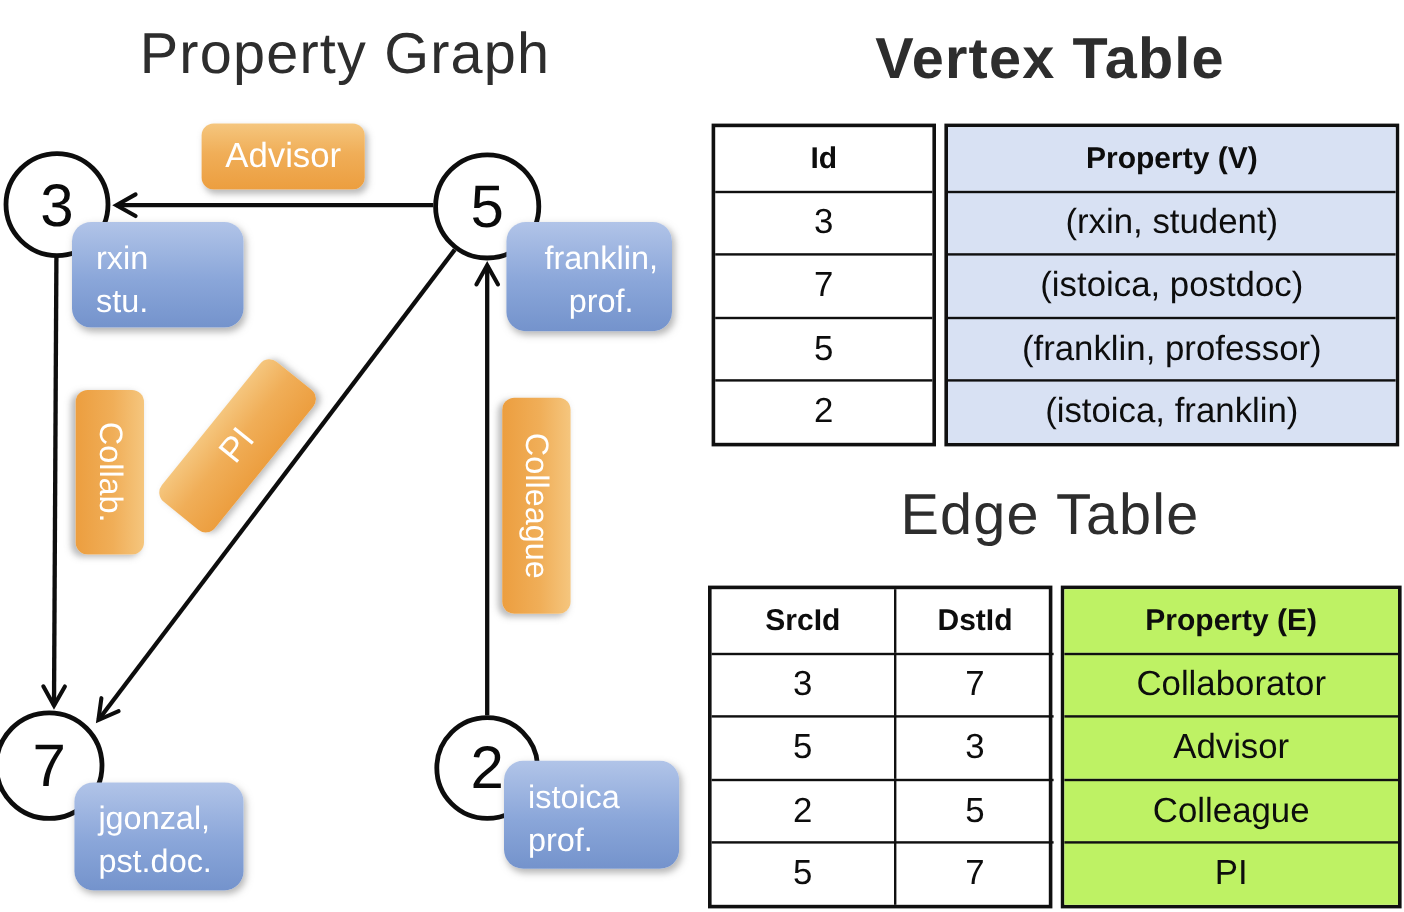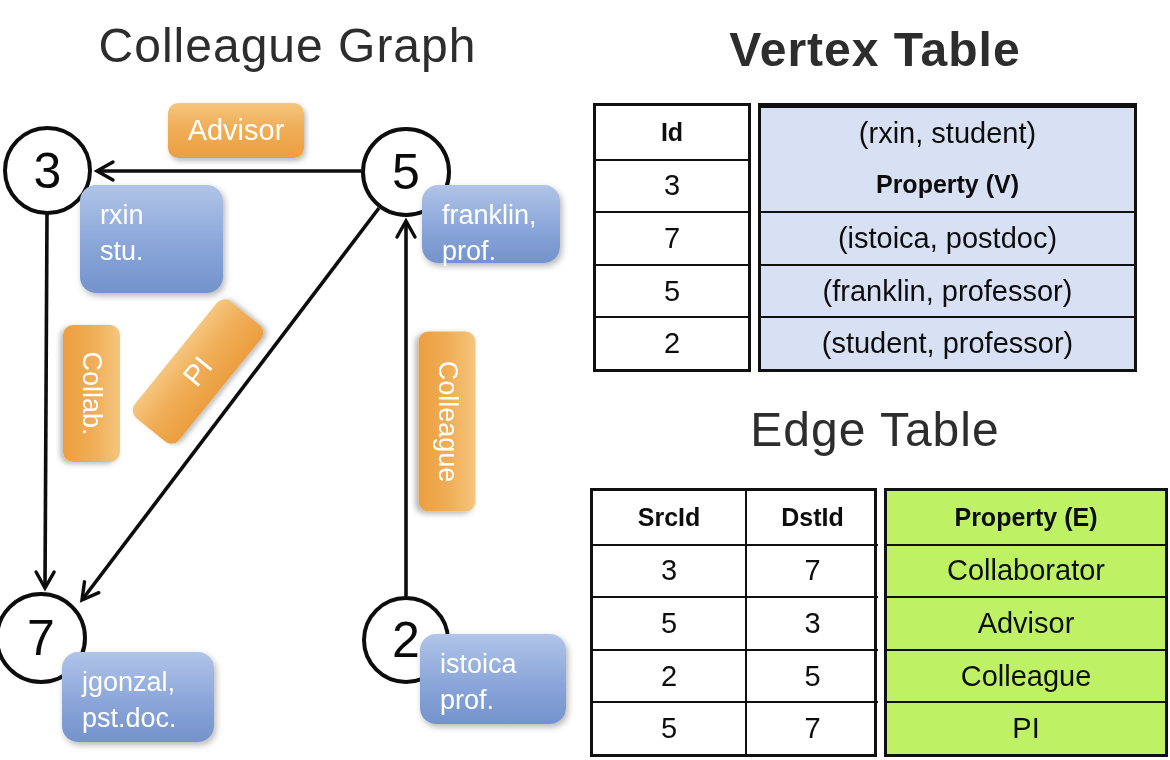--- a/index.html
+++ b/index.html
@@ -32,23 +32,23 @@
   #v2 { left:362px; top:596px; width:88px; height:88px; }
 
   
   .vbox {
     position:absolute; z-index:3; box-sizing:border-box;
     border-radius:16px; padding:13px 0 0 20px;
     background:linear-gradient(180deg,#b1c4e8 0%, #8aa6d9 55%, #7493cc 100%);
     box-shadow:2px 3px 6px rgba(110,110,110,.5);
     color:#fff; font-size:27px; line-height:1.32; font-weight:300;
   }
-  #vbox-rxin     { left:60px;  top:185px; width:143px; height:108px;margin-left:20px; }
-  #vbox-franklin { left:422px; top:185px; width:138px; height:78px; }
-  #vbox-jgonzal  { left:62px;  top:652px; width:152px; height:90px; }
+  #vbox-rxin     { left:60px;  top:185px; width:143px; height:88px; }
+  #vbox-franklin { left:422px; top:185px; width:138px; height:91px;text-align:center; }
+  #vbox-jgonzal  { left:62px;  top:652px; width:141px; height:90px; }
   #vbox-istoica  { left:420px; top:634px; width:146px; height:90px; }
 
   
   .ebox {
     position:absolute; z-index:3; box-sizing:border-box; border-radius:10px;
     background:linear-gradient(180deg,#f5c67e 0%, #f0ae58 45%, #ec9e3f 100%);
     box-shadow:2px 3px 5px rgba(120,120,120,.5);
     color:#fff; font-size:29px; font-weight:300;
     display:flex; align-items:center; justify-content:center; white-space:nowrap;
   }
@@ -66,33 +66,33 @@
     display:grid; grid-auto-rows:52.6px;
   }
   .tgap { width:7px; }
   .tcell {
     display:flex; align-items:center; justify-content:center;
     font-size:29px; font-weight:300; color:#0d0d0d; white-space:nowrap;
   }
   .tcell.head { font-weight:bold; font-size:25px; }
   .row-line { border-top:2.4px solid #101010; }
   .col-line { border-left:2.4px solid #101010; }
-  #vt-id-col   { width:158px; }
+  #vt-id-col   { width:187px; }
   #vt-prop-col { width:379px; }
   #vt-prop-col .tcell { background:#d8e1f3; }
   #et-srcdst-col { width:287px; grid-template-columns:152px 133px; }
   #et-prop-col   { width:284px; }
   #et-prop-col .tcell { background:#bef264; }
 </style>
 </head>
 <body>
 
 <div class="canvas">
 
-  <div class="big-title" id="title-graph">Colleague Graph</div>
+  <div class="big-title" id="title-graph">Property Graph</div>
   <div class="big-title" id="title-vtable">Vertex Table</div>
   <div class="big-title" id="title-etable">Edge Table</div>
 
   <svg id="edge-svg" width="1170" height="760">
     <defs>
       <marker id="arrowhead" markerUnits="userSpaceOnUse" markerWidth="26" markerHeight="26" refX="21" refY="13" orient="auto">
         <path d="M5,4 L21,13 L5,22" fill="none" stroke="#0d0d0d" stroke-width="3.4" stroke-linecap="round"></path>
       </marker>
     </defs>
     <line x1="361" y1="171" x2="97" y2="171" stroke="#0d0d0d" stroke-width="3.6" marker-end="url(#arrowhead)"></line>
@@ -139,25 +139,25 @@
   <div class="tbl" id="vertex-table">
     <div class="tcol" id="vt-id-col">
       <div class="tcell head">Id</div>
       <div class="tcell row-line">3</div>
       <div class="tcell row-line">7</div>
       <div class="tcell row-line">5</div>
       <div class="tcell row-line">2</div>
     </div>
     <div class="tgap"></div>
     <div class="tcol" id="vt-prop-col">
+      <div class="tcell head">Property (V)</div>
       <div class="tcell row-line">(rxin, student)</div>
-      <div class="tcell head">Property (V)</div>
       <div class="tcell row-line">(istoica, postdoc)</div>
       <div class="tcell row-line">(franklin, professor)</div>
-      <div class="tcell row-line">(student, professor)</div>
+      <div class="tcell row-line">(istoica, franklin)</div>
     </div>
   </div>
 
   <div class="tbl" id="edge-table">
     <div class="tcol" id="et-srcdst-col">
       <div class="tcell head">SrcId</div>
       <div class="tcell head col-line">DstId</div>
       <div class="tcell row-line">3</div>
       <div class="tcell row-line col-line">7</div>
       <div class="tcell row-line">5</div>

